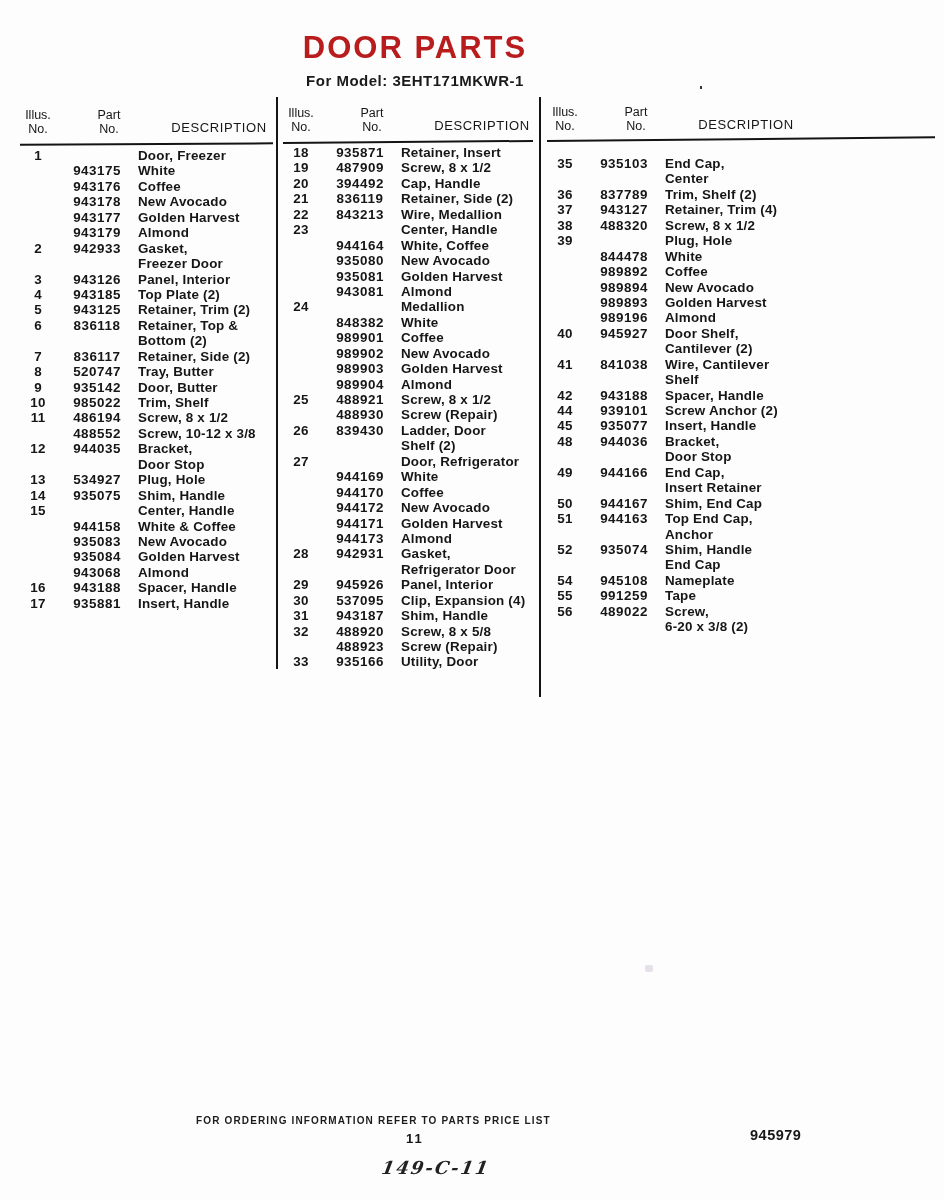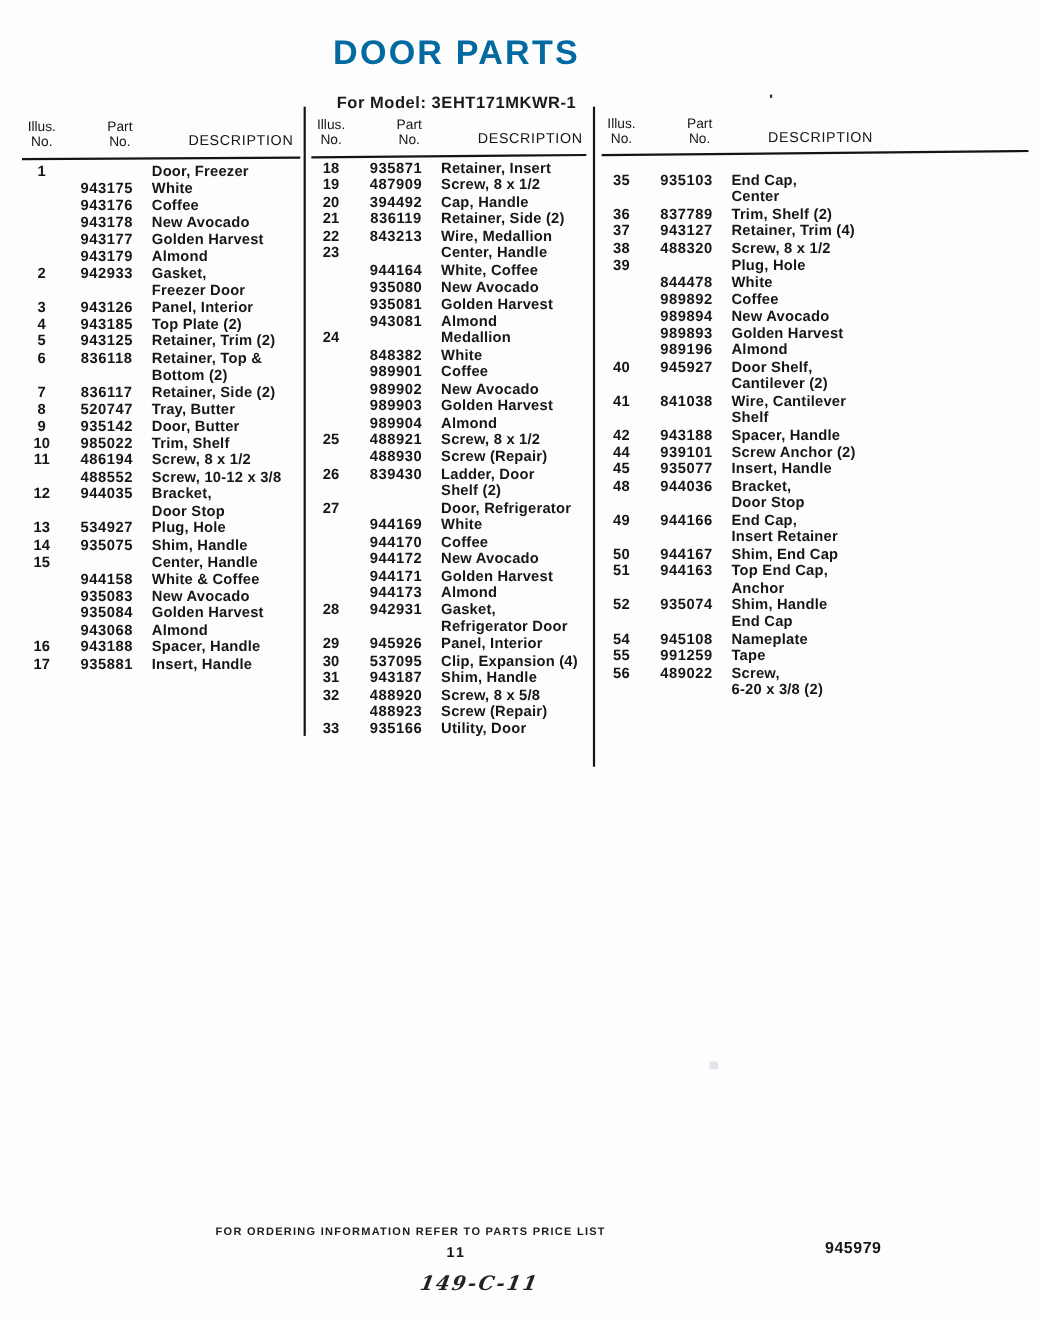--- a/index.html
+++ b/index.html
@@ -3,22 +3,22 @@
 <meta charset="utf-8">
 <style>
   html,body{margin:0;padding:0;}
   body{width:944px;height:1200px;position:relative;background:#fdfdfd;
        font-family:"Liberation Sans",sans-serif;color:#161616;
        -webkit-font-smoothing:antialiased;overflow:hidden;}
   .abs{position:absolute;}
 
   
   .title-wrap{left:20px;top:30px;width:790px;text-align:center;}
-  .doc-title{font-size:31px;font-weight:700;letter-spacing:2px;color:#0369a1;}
-  .doc-subtitle{font-size:15px;font-weight:700;letter-spacing:.5px;margin-top:19px;color:#1a1a1a;}
+  .doc-title{font-size:31px;font-weight:700;letter-spacing:2px;color:#b91c1c;}
+  .doc-subtitle{font-size:15px;font-weight:700;letter-spacing:.5px;margin-top:6px;color:#1a1a1a;}
 
   
   .col{width:256px;}
   .col .hdr{display:grid;grid-template-columns:36px 62px 1fr;column-gap:22px;
             font-weight:400;font-size:12.5px;line-height:14px;}
   .hdr .h-illus,.hdr .h-part{text-align:center;}
   .hdr .h-desc{display:flex;align-items:flex-end;justify-content:center;
                font-size:13px;letter-spacing:.6px;padding-bottom:1px;}
   .hdr-rule{height:2px;background:#141414;}
 

